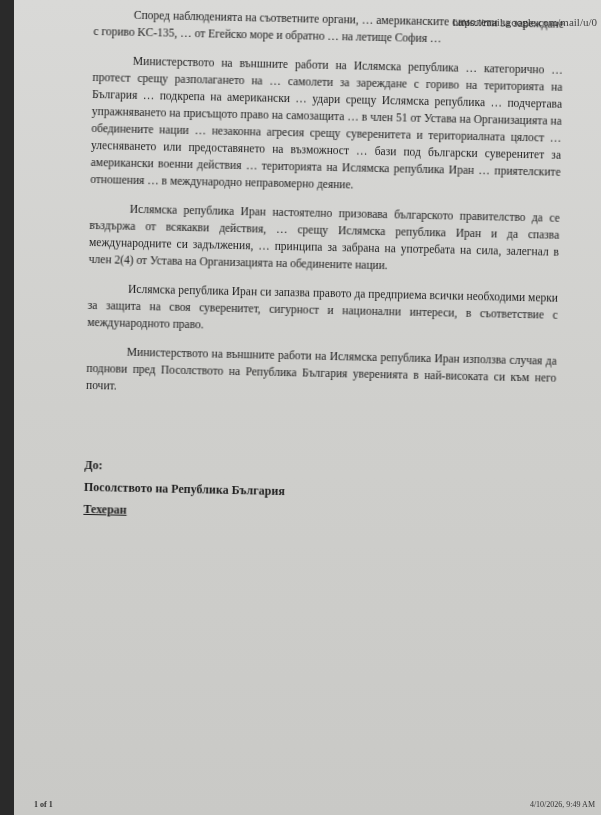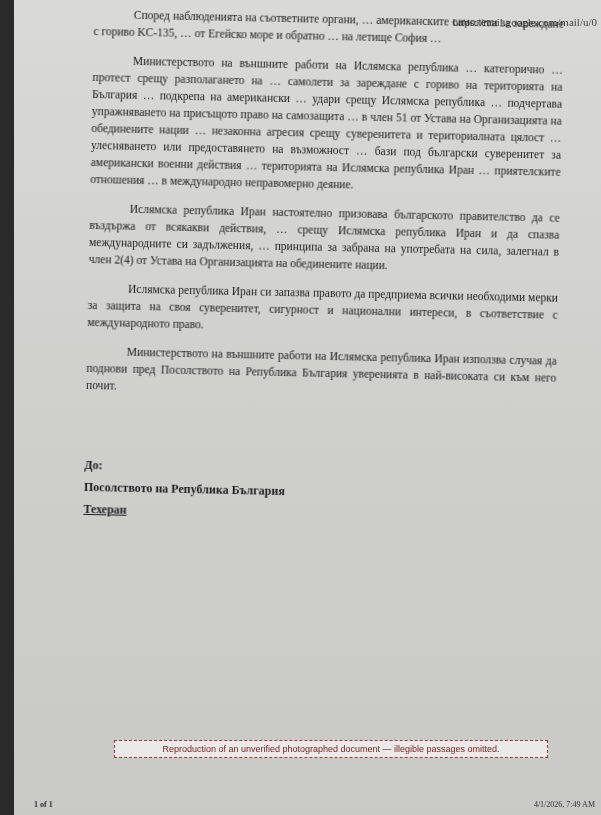--- a/index.html
+++ b/index.html
@@ -51,17 +51,16 @@
     <p>Ислямска република Иран си запазва правото да предприема всички необходими мерки за защита на своя суверенитет, сигурност и национални интереси, в съответствие с международното право.</p>
     <p>Министерството на външните работи на Ислямска република Иран използва случая да поднови пред Посолството на Република България уверенията в най-високата си към него почит.</p>
 
     <div class="sig">
       <div>До:</div>
       <div>Посолството на Република България</div>
       <div class="u">Техеран</div>
     </div>
   </div>
 
-  <div class="notice">Reproduction of an unverified photographed document — illegible passages omitted.</div>
 
   <div class="footer-left">1 of 1</div>
-  <div class="footer-right">4/1/2026, 7:49 AM</div>
+  <div class="footer-right">4/10/2026, 9:49 AM</div>
 </div>
 
 </body></html>

